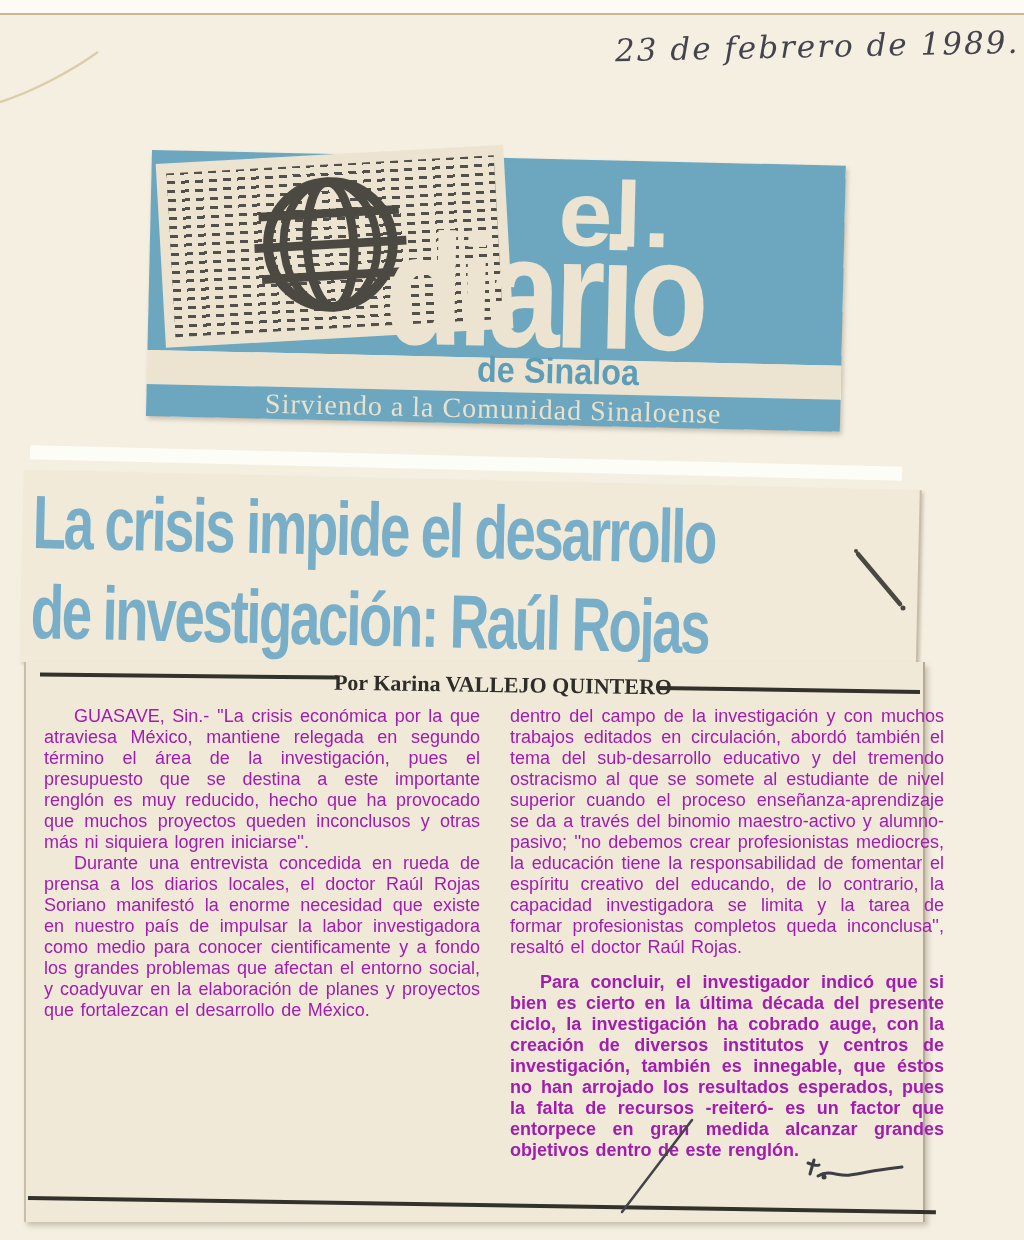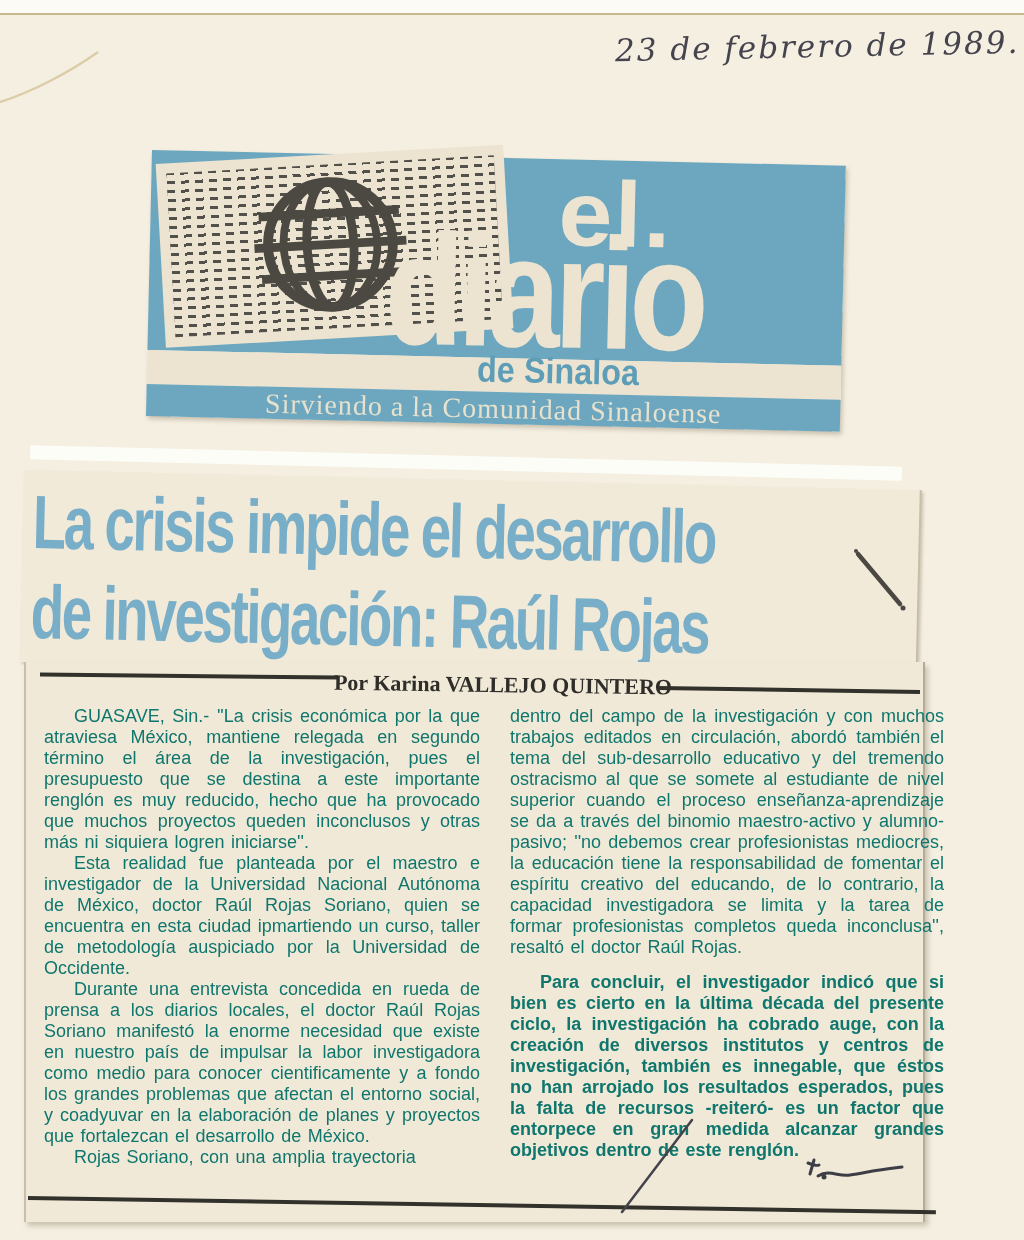--- a/index.html
+++ b/index.html
@@ -86,21 +86,21 @@
   .byline{
     position:absolute;left:308px;top:10px;width:320px;text-align:center;
     font-family:"Liberation Serif",serif;font-weight:bold;font-size:22px;
     color:#2f2d29;transform:rotate(0.8deg);white-space:nowrap;
   }
   .col{position:absolute;top:44px;width:436px;}
   .col-left{left:18px;}
   .col-right{left:484px;width:434px;}
   .col p{
     margin:0;text-indent:30px;text-align:justify;
-    font-size:18px;line-height:21px;color:#0f766e;
+    font-size:18px;line-height:21px;color:#a21caf;
     word-spacing:1.5px;
   }
   .noindent{text-indent:0 !important;}
   .gap{margin-top:14px !important;font-weight:bold;}
   .bottom-line{
     position:absolute;left:2px;top:534px;width:908px;height:4px;background:#33312c;
     transform:rotate(0.9deg);transform-origin:left center;
   }
   .overlay{position:absolute;left:0;top:0;pointer-events:none;}
 </style>
@@ -145,23 +145,21 @@
     <div class="headline-line hl2">de investigación: Raúl Rojas</div>
   </div>
 
   <div class="body-clip">
     <div class="rule rule-left"></div>
     <div class="byline">Por Karina VALLEJO QUINTERO</div>
     <div class="rule rule-right"></div>
 
     <div class="col col-left">
       <p>GUASAVE, Sin.- ''La crisis económica por la que atraviesa México, mantiene relegada en segundo término el área de la investigación, pues el presupuesto que se destina a este importante renglón es muy reducido, hecho que ha provocado que muchos proyectos queden inconclusos y otras más ni siquiera logren iniciarse''.</p>
-      <p>Esta realidad fue planteada por el maestro e investigador de la Universidad Nacional Autónoma de México, doctor Raúl Rojas Soriano, quien se encuentra en esta ciudad ipmartiendo un curso, taller de metodología auspiciado por la Universidad de Occidente.</p>
       <p>Durante una entrevista concedida en rueda de prensa a los diarios locales, el doctor Raúl Rojas Soriano manifestó la enorme necesidad que existe en nuestro país de impulsar la labor investigadora como medio para conocer cientificamente y a fondo los grandes problemas que afectan el entorno social, y coadyuvar en la elaboración de planes y proyectos que fortalezcan el desarrollo de México.</p>
-      <p>Rojas Soriano, con una amplia trayectoria</p>
     </div>
 
     <div class="col col-right">
       <p class="noindent">dentro del campo de la investigación y con muchos trabajos editados en circulación, abordó también el tema del sub-desarrollo educativo y del tremendo ostracismo al que se somete al estudiante de nivel superior cuando el proceso enseñanza-aprendizaje se da a través del binomio maestro-activo y alumno-pasivo; ''no debemos crear profesionistas mediocres, la educación tiene la responsabilidad de fomentar el espíritu creativo del educando, de lo contrario, la capacidad investigadora se limita y la tarea de formar profesionistas completos queda inconclusa'', resaltó el doctor Raúl Rojas.</p>
       <p class="gap">Para concluir, el investigador indicó que si bien es cierto en la última década del presente ciclo, la investigación ha cobrado auge, con la creación de diversos institutos y centros de investigación, también es innegable, que éstos no han arrojado los resultados esperados, pues la falta de recursos -reiteró- es un factor que entorpece en gran medida alcanzar grandes objetivos dentro de este renglón.</p>
     </div>
 
     <div class="bottom-line"></div>
   </div>
 

